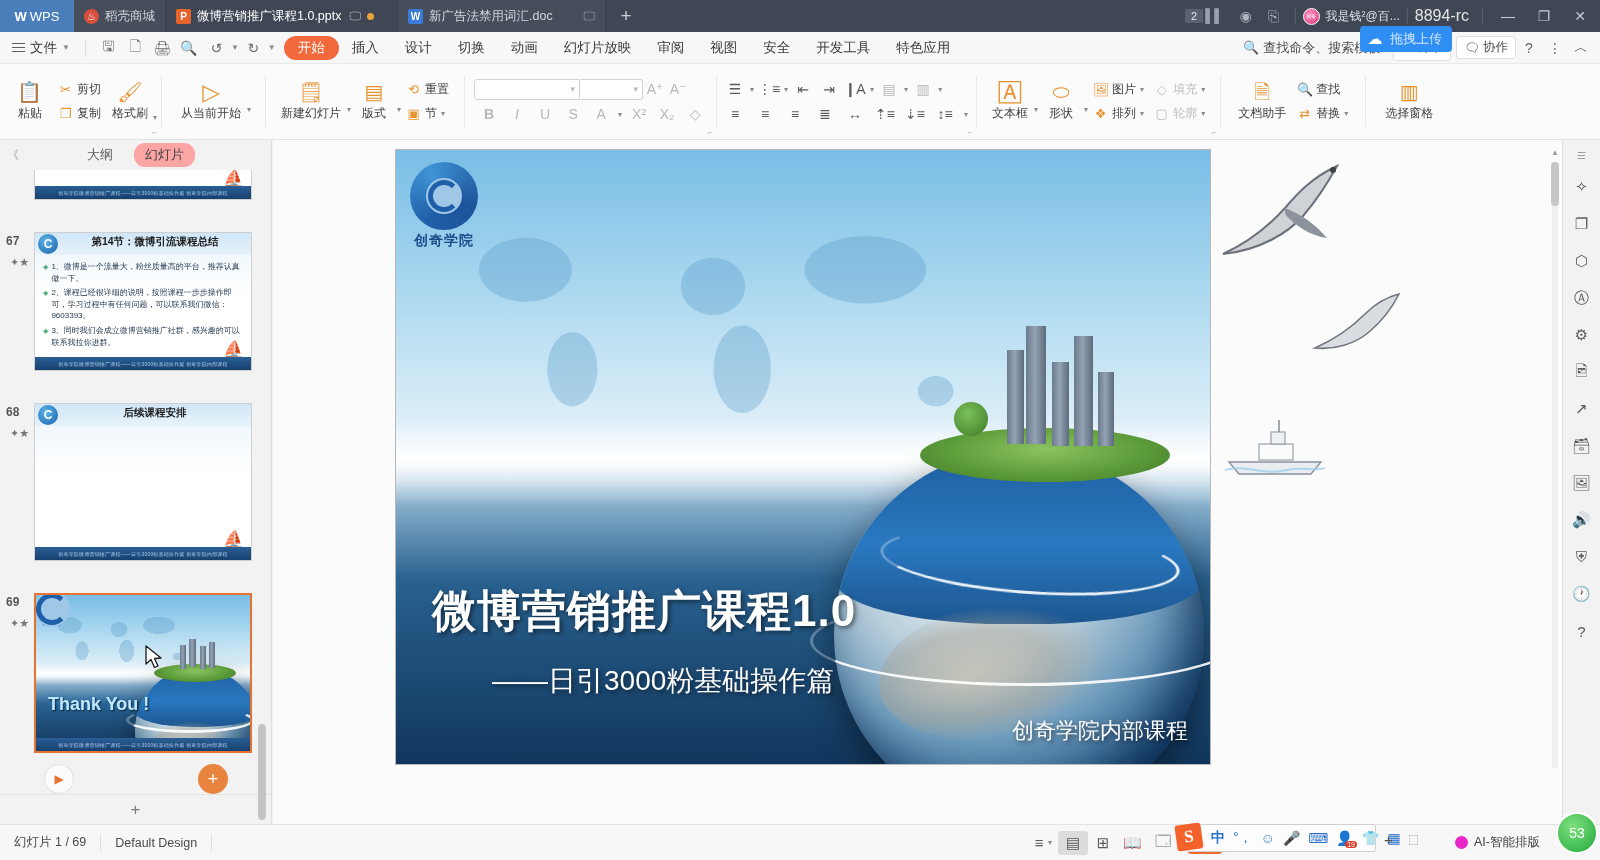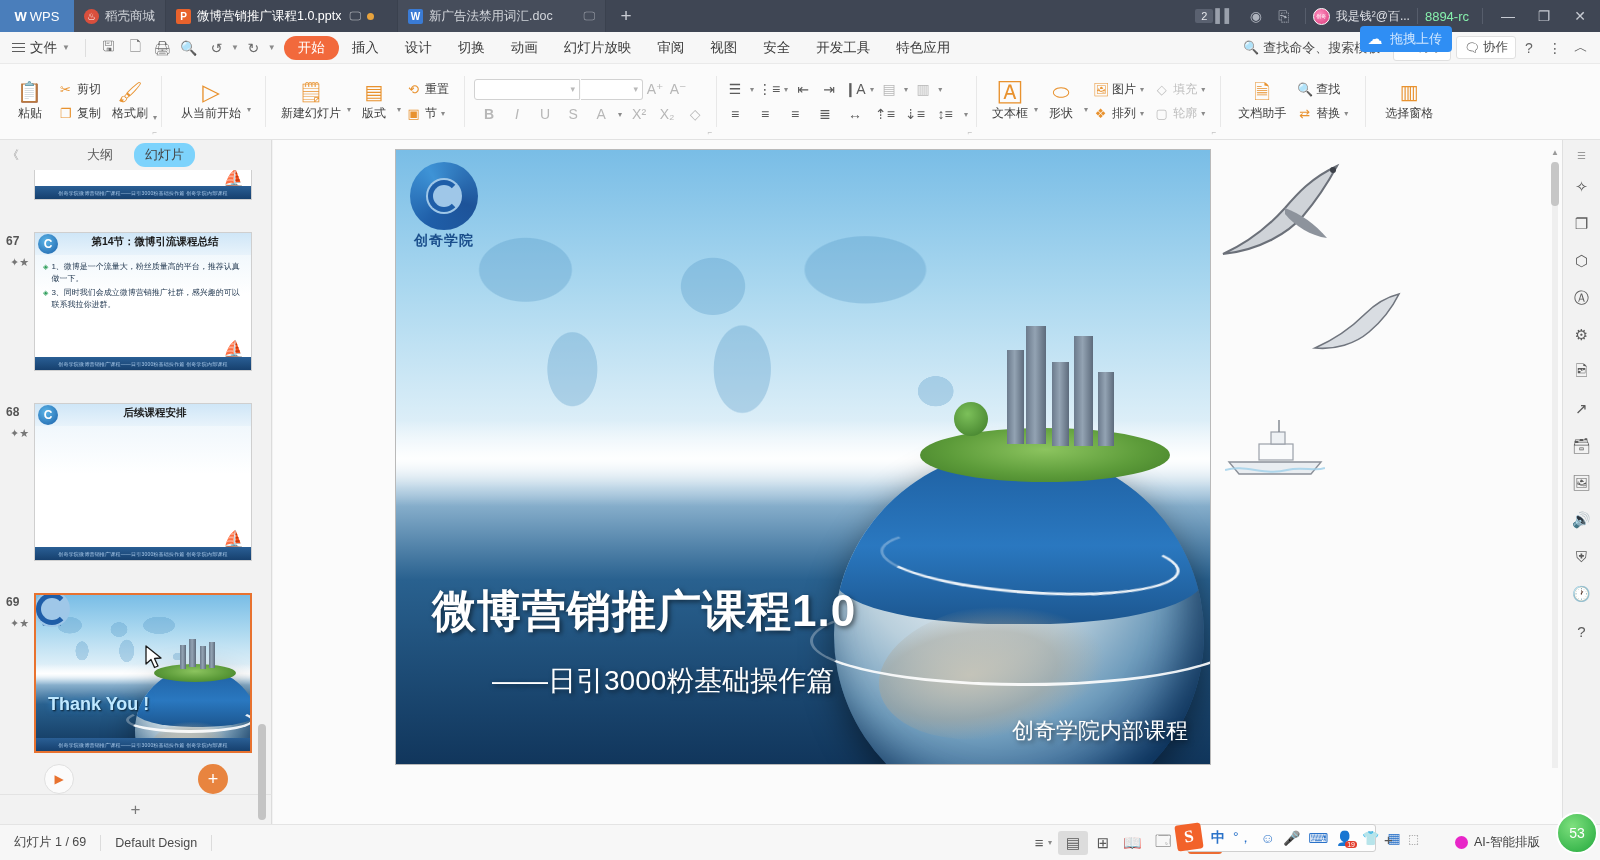--- a/index.html
+++ b/index.html
@@ -133,21 +133,21 @@
   
   .panel {
     position: absolute; top: 140px; left: 0; width: 272px; bottom: 36px;
     background: #f2f2f2; border-right: 1px solid #dcdcdc;
   }
   .panel-head { height: 30px; display: flex; align-items: center; position: relative; }
   .collapse { width: 26px; text-align: center; color: #9a9a9a; font-size: 12px; }
   .ptabs { position: absolute; left: 0; right: 0; display: flex; justify-content: center; gap: 10px;
            align-items: center; font-size: 13px; color: #5c5c5c; }
   .ptab { padding: 3px 11px; border-radius: 11px; }
-  .ptab.sel { background: #7dd3fc; color: #444; }
+  .ptab.sel { background: #fca5a5; color: #444; }
   .thumbs { position: absolute; top: 30px; left: 0; right: 0; bottom: 0; overflow: hidden; }
   .thumbrow { position: relative; padding: 0 22px 0 34px; margin-bottom: 14px; margin-top: 32px; }
   .tnum { position: absolute; left: 6px; top: 2px; font-size: 12px; color: #555; font-weight: bold;}
   .tstar { position: absolute; left: 10px; top: 24px; font-size: 11px; color: #777; }
   .thumb {
     width: 218px; background: #fff; border: 1px solid #cfcfcf; position: relative; overflow: hidden;
   }
   .thumb.sel { border: 2px solid #e8722f; }
 
   
@@ -373,21 +373,21 @@
       <span class="cnt">2</span>
       <span class="sq">▌▌</span>
       <span class="tb-ic">◉</span>
       <span class="tb-ic">⎘</span>
       <span class="tb-sep"></span>
       <span class="tb-user">
         <span class="avatar-pink"></span>
         <span>我是钱²@百...</span>
       </span>
       <span class="tb-sep"></span>
-      <span style="font-size:13px;color:#86efac;padding-right:6px">8894-rc</span>
+      <span style="font-size:16px;color:#e5e5e5;padding-right:6px">8894-rc</span>
       <span class="tb-sep"></span>
       <span class="winbtn">—</span>
       <span class="winbtn">❐</span>
       <span class="winbtn">✕</span>
     </div>
   </div>
 
   <div class="menubar">
     <div class="mfile">
       <span class="hamb">
@@ -654,20 +654,24 @@
               <div class="sl-logo">C</div>
               <div class="sl-title">第14节：微博引流课程总结</div>
             </div>
             <div class="sl-items">
               <div class="sl-item">
                   <span class="dia">◈</span>
                   <span>1、微博是一个流量大，粉丝质量高的平台，推荐认真做一下。</span>
                 </div>
               <div class="sl-item">
                   <span class="dia">◈</span>
+                  <span>2、课程已经很详细的说明，按照课程一步步操作即可，学习过程中有任何问题，可以联系我们微信：9603393。</span>
+                </div>
+              <div class="sl-item">
+                  <span class="dia">◈</span>
                   <span>3、同时我们会成立微博营销推广社群，感兴趣的可以联系我拉你进群。</span>
                 </div>
             </div>
             <div class="sl-boat">⛵</div>
             <div class="sl-footer">创奇学院微博营销推广课程——日引3000粉基础操作篇  创奇学院内部课程</div>
           </div>
         </div>
       </div>
 
       <div class="thumbrow">

